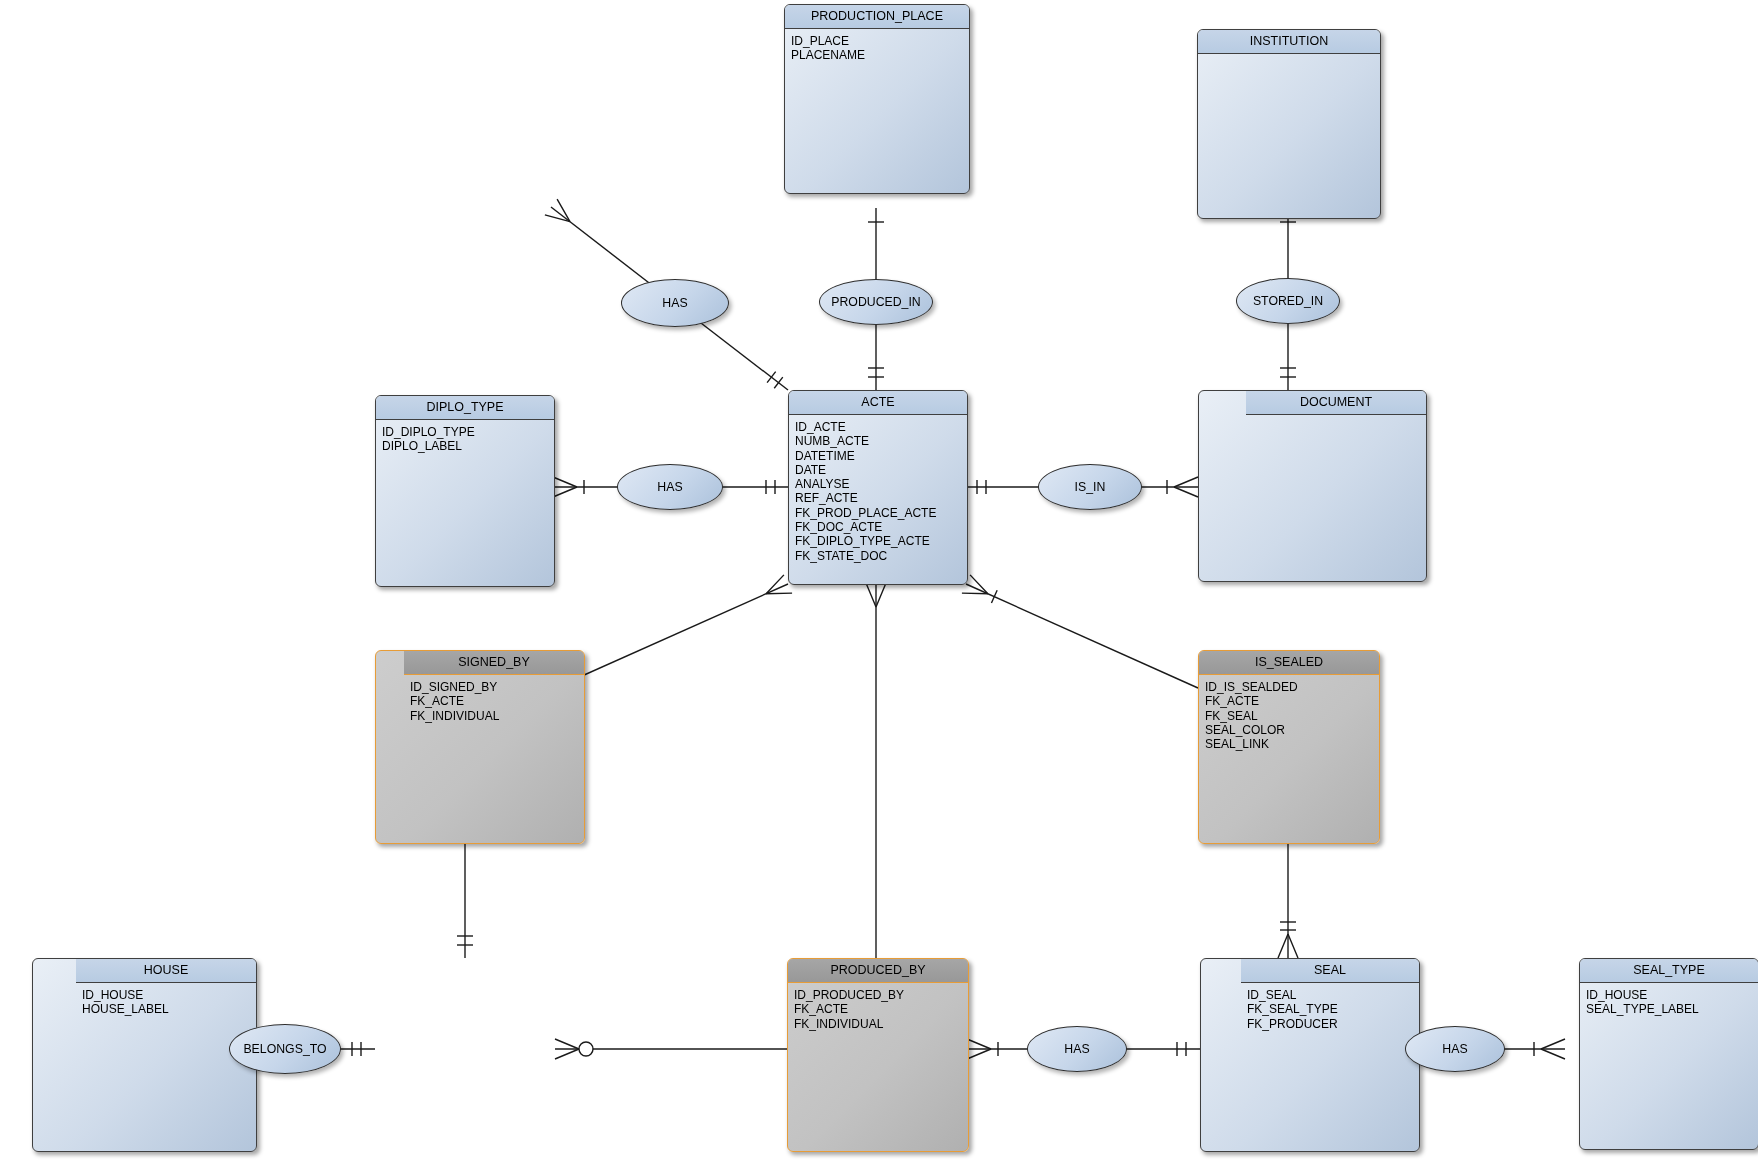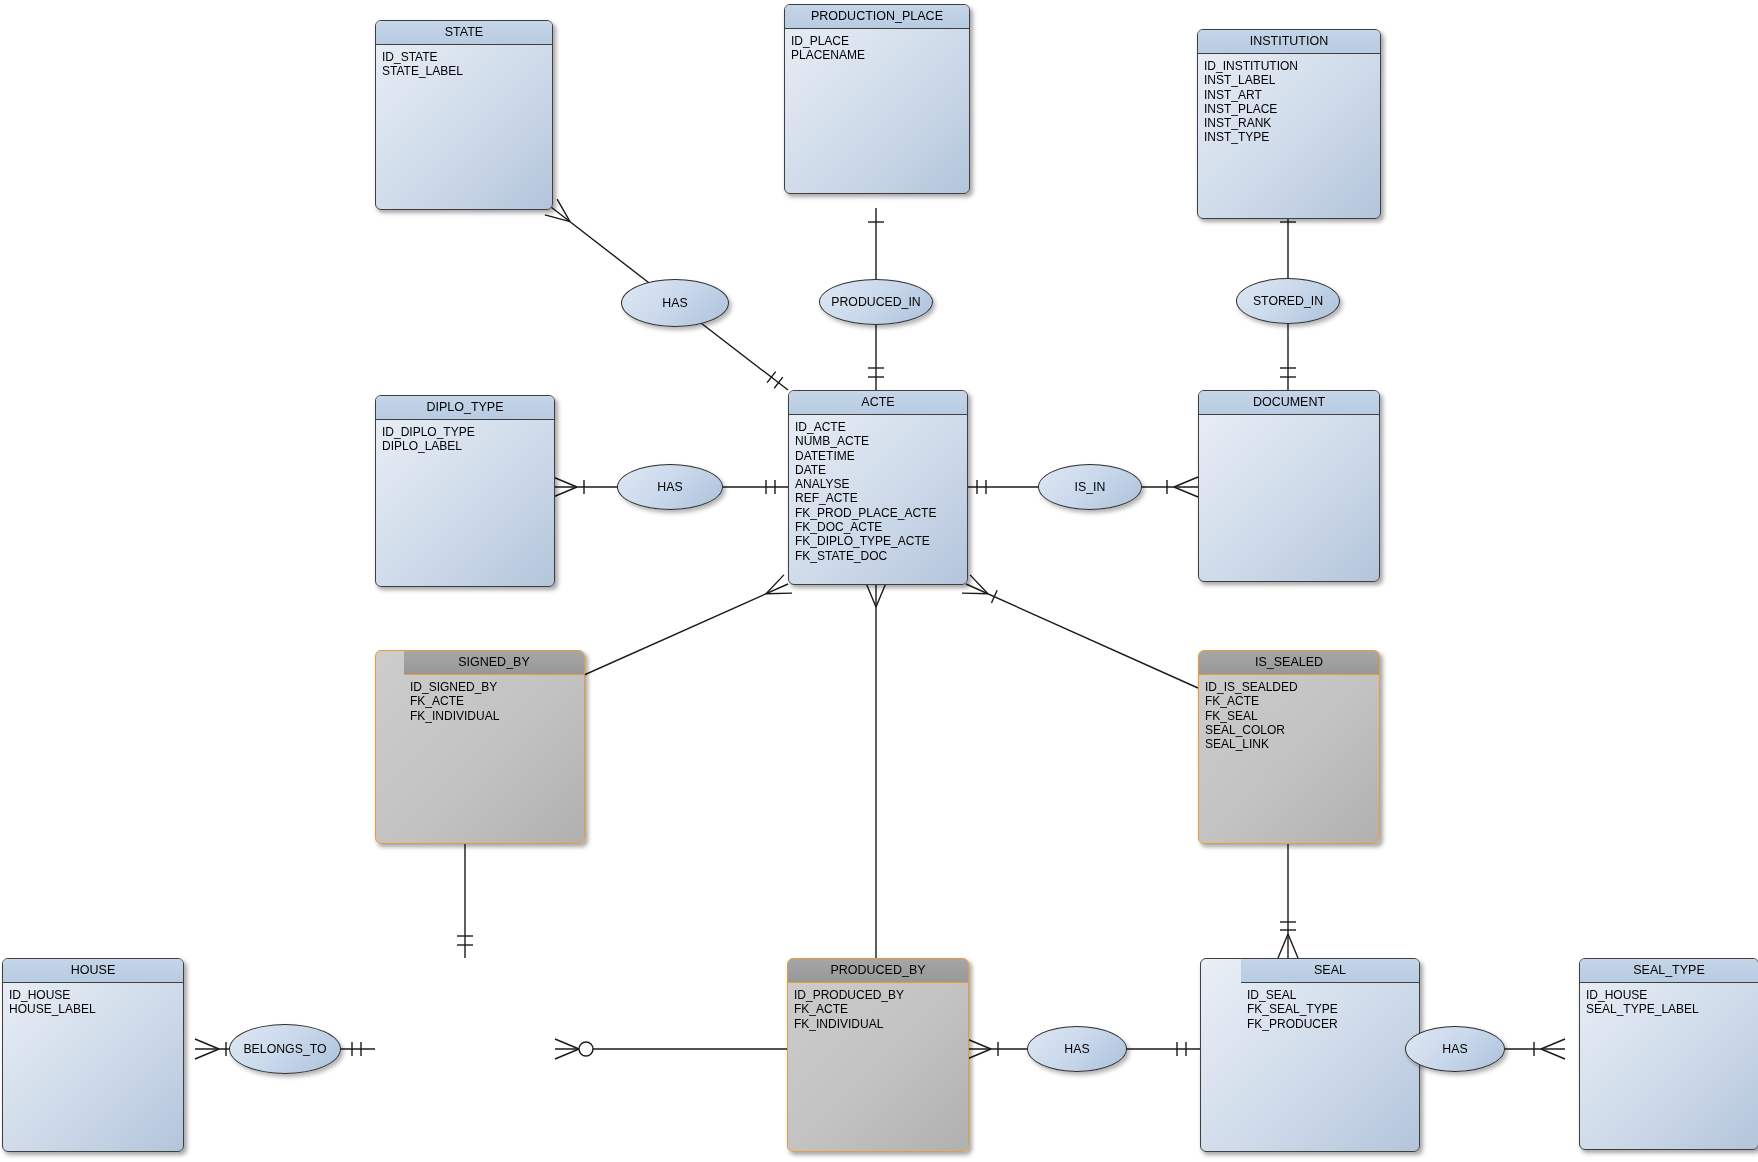--- a/index.html
+++ b/index.html
@@ -158,44 +158,29 @@
     <g>
       <line class="ln" x1="1378" y1="1049" x2="1565" y2="1049"></line>
       <line class="ln" x1="1386" y1="1042" x2="1386" y2="1056"></line>
       <line class="ln" x1="1395" y1="1042" x2="1395" y2="1056"></line>
       <g transform="translate(1565,1049) rotate(180)">
         <path class="ln" d="M24 0 L0 -10 M24 0 L0 10 M31 -7 L31 7"></path>
       </g>
     </g>
   </svg>
 
-<div class="entity blue" style="left: 375px; top: 20px; width: 176px; height: 188px;">
-      <div class="hd">STATE</div>
-      <div class="bd">
-        <div class="attr">ID_STATE</div>
-        <div class="attr">STATE_LABEL</div>
-      </div>
-    </div>
     <div class="entity blue" style="left: 784px; top: 4px; width: 184px; height: 188px;">
       <div class="hd">PRODUCTION_PLACE</div>
       <div class="bd">
         <div class="attr">ID_PLACE</div>
         <div class="attr">PLACENAME</div>
       </div>
     </div>
     <div class="entity blue" style="left: 1197px; top: 20px; width: 182px; height: 188px; margin-top: 9px;">
       <div class="hd">INSTITUTION</div>
-      <div class="bd">
-        <div class="attr">ID_INSTITUTION</div>
-        <div class="attr">INST_LABEL</div>
-        <div class="attr">INST_ART</div>
-        <div class="attr">INST_PLACE</div>
-        <div class="attr">INST_RANK</div>
-        <div class="attr">INST_TYPE</div>
-      </div>
     </div>
     <div class="entity blue" style="left: 375px; top: 395px; width: 178px; height: 190px;">
       <div class="hd">DIPLO_TYPE</div>
       <div class="bd">
         <div class="attr">ID_DIPLO_TYPE</div>
         <div class="attr">DIPLO_LABEL</div>
       </div>
     </div>
     <div class="entity blue" style="left: 788px; top: 390px; width: 178px; height: 193px;">
       <div class="hd">ACTE</div>
@@ -205,42 +190,42 @@
         <div class="attr">DATETIME</div>
         <div class="attr">DATE</div>
         <div class="attr">ANALYSE</div>
         <div class="attr">REF_ACTE</div>
         <div class="attr">FK_PROD_PLACE_ACTE</div>
         <div class="attr">FK_DOC_ACTE</div>
         <div class="attr">FK_DIPLO_TYPE_ACTE</div>
         <div class="attr">FK_STATE_DOC</div>
       </div>
     </div>
-    <div class="entity blue" style="left: 1198px; top: 390px; width: 180px; height: 190px;">
+    <div class="entity blue" style="left: 1198px; top: 390px; width: 180px; height: 190px; padding-left: 47px;">
       <div class="hd">DOCUMENT</div>
     </div>
     <div class="entity gray" style="left: 375px; top: 650px; width: 180px; height: 192px; padding-left: 28px;">
       <div class="hd">SIGNED_BY</div>
       <div class="bd">
         <div class="attr">ID_SIGNED_BY</div>
         <div class="attr">FK_ACTE</div>
         <div class="attr">FK_INDIVIDUAL</div>
       </div>
     </div>
     <div class="entity gray" style="left: 1198px; top: 650px; width: 180px; height: 192px;">
       <div class="hd">IS_SEALED</div>
       <div class="bd">
         <div class="attr">ID_IS_SEALDED</div>
         <div class="attr">FK_ACTE</div>
         <div class="attr">FK_SEAL</div>
         <div class="attr">SEAL_COLOR</div>
         <div class="attr">SEAL_LINK</div>
       </div>
     </div>
-    <div class="entity blue" style="left: 2px; top: 958px; width: 180px; height: 192px;">
+    <div class="entity blue" style="left: 32px; top: 958px; width: 180px; height: 192px; padding-left: 43px;">
       <div class="hd">HOUSE</div>
       <div class="bd">
         <div class="attr">ID_HOUSE</div>
         <div class="attr">HOUSE_LABEL</div>
       </div>
     </div>
     <div class="entity gray" style="left: 787px; top: 958px; width: 180px; height: 192px;">
       <div class="hd">PRODUCED_BY</div>
       <div class="bd">
         <div class="attr">ID_PRODUCED_BY</div>

